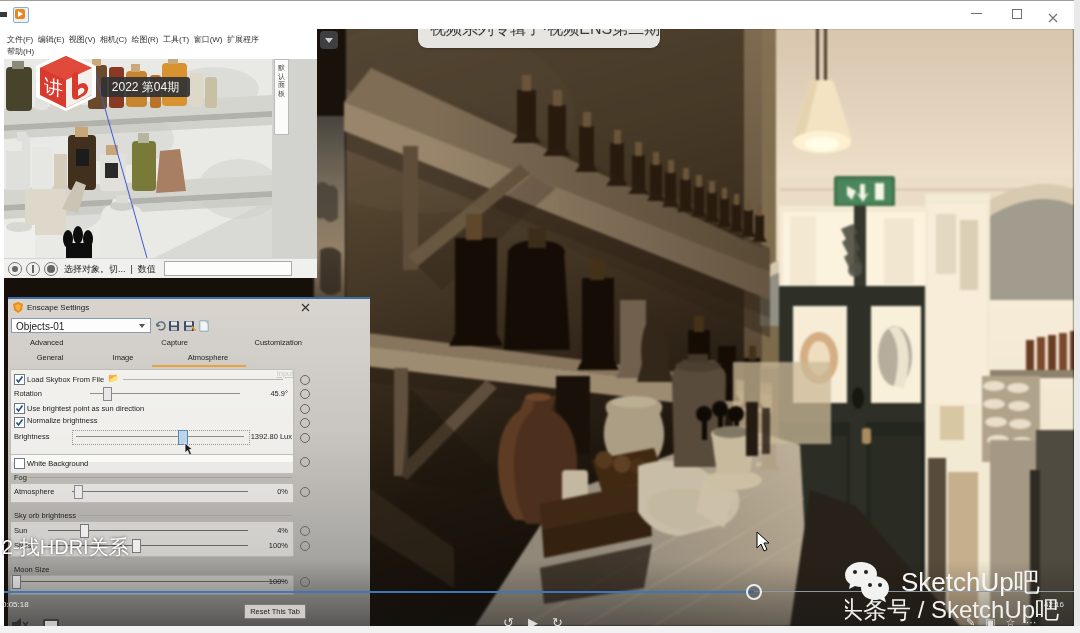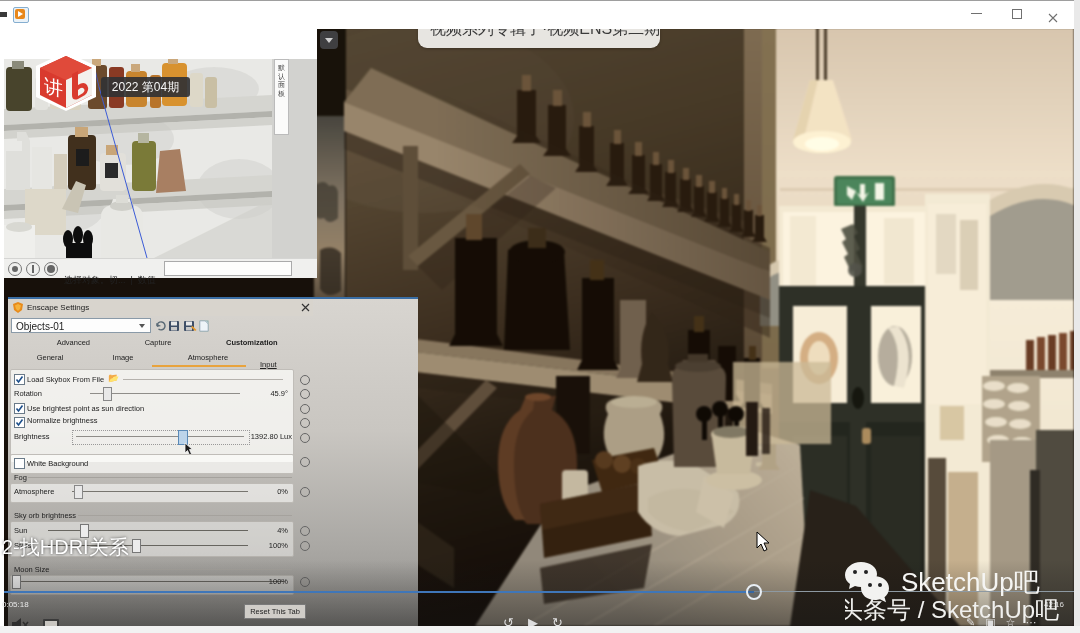--- a/index.html
+++ b/index.html
@@ -288,20 +288,23 @@
     <path d="M742 374 h12 v54 h-12 z"></path>
     <path d="M758 380 h8 v46 h-8 z" opacity="0.8"></path>
   </g>
 
   <polygon points="536,540 648,516 640,560 540,576" fill="#241a10" opacity="0.75"></polygon>
 </svg>
 </div>
 
 <div class="abs" id="su" style="left:4px;top:28px;width:313px;height:249px;background:#fff;">
 
+  <div class="abs" style="left:0;top:0;width:313px;height:31px;background:#ffffff;color:#333;font-size:8px;">
+    <div class="abs" style="left:3px;top:6px;width:300px;line-height:11.5px;">文件(F)&nbsp;&nbsp;编辑(E)&nbsp;&nbsp;视图(V)&nbsp;&nbsp;相机(C)&nbsp;&nbsp;绘图(R)&nbsp;&nbsp;工具(T)&nbsp;&nbsp;窗口(W)&nbsp;&nbsp;扩展程序<br>帮助(H)</div>
+  </div>
 
   <div class="abs" style="left:0;top:31px;width:268px;height:199px;background:#eaeae8;overflow:hidden;">
     <svg width="268" height="199" viewBox="0 0 268 199" style="filter:blur(0.5px);">
       <rect width="268" height="199" fill="#e9e9e6"></rect>
       <g opacity="0.55" fill="#d3d3cf">
         <ellipse cx="210" cy="30" rx="45" ry="22"></ellipse>
         <ellipse cx="120" cy="80" rx="50" ry="26"></ellipse>
         <ellipse cx="235" cy="130" rx="42" ry="30"></ellipse>
         <ellipse cx="60" cy="150" rx="40" ry="24"></ellipse>
       </g>
@@ -374,26 +377,26 @@
   <div class="abs" style="left:0;top:230px;width:313px;height:19px;background:#f0f0ee;border-top:1px solid #d5d5d3;">
     <div class="abs" style="left:4px;top:3px;width:12px;height:12px;border:1px solid #777;border-radius:50%;">
         <div class="abs" style="left:3px;top:3px;width:6px;height:6px;background:#666;border-radius:50%;"></div>
       </div>
     <div class="abs" style="left:22px;top:3px;width:12px;height:12px;border:1px solid #777;border-radius:50%;">
         <div class="abs" style="left:5px;top:2px;width:2px;height:8px;background:#666;"></div>
       </div>
     <div class="abs" style="left:40px;top:3px;width:12px;height:12px;border:1px solid #777;border-radius:50%;">
         <div class="abs" style="left:2px;top:2px;width:8px;height:8px;background:#666;border-radius:50%;"></div>
       </div>
-    <div class="abs" style="left:60px;top:4px;color:#222;font-size:9px;margin-top:11px;">选择对象。切...&nbsp;&nbsp;|&nbsp;&nbsp;数值</div>
+    <div class="abs" style="left:60px;top:4px;color:#222;font-size:9px;">选择对象。切...&nbsp;&nbsp;|&nbsp;&nbsp;数值</div>
     <div class="abs" style="left:160px;top:2px;width:126px;height:13px;background:#fdfdfc;border:1px solid #aaa;"></div>
   </div>
 </div>
 
-<div class="abs" id="panel" style="left:8px;top:297px;width:362px;height:329px;background:linear-gradient(#d8d5d0,#c9c6c1 40%,#aaa8a4 75%,#8f8d89);border-top:2px solid #3a6ea5;font-size:7.5px;color:#222;padding-left:48px;">
+<div class="abs" id="panel" style="left:8px;top:297px;width:362px;height:329px;background:linear-gradient(#d8d5d0,#c9c6c1 40%,#aaa8a4 75%,#8f8d89);border-top:2px solid #3a6ea5;font-size:7.5px;color:#222;">
 
   <div class="abs" style="left:0;top:0;width:305px;height:17px;background:#d8d4cd;">
     <div class="abs" style="left:5px;top:3px;width:10px;height:11px;">
       <svg width="10" height="11">
           <path d="M5 0 L10 2 L9 8 L5 11 L1 8 L0 2 Z" fill="#e88b1a"></path>
           <path d="M5 2 L8 3.5 L7 7 L5 9 L3 7 L2 3.5 Z" fill="#f6b23c"></path>
         </svg>
     </div>
     <div class="abs" style="left:19px;top:4px;font-size:8px;color:#1a1a1a;">Enscape Settings</div>
     <div class="abs" style="left:293px;top:4px;"><svg width="9" height="9">
@@ -413,30 +416,30 @@
         <rect x="16" y="7" width="6" height="3.5" fill="#c8c8c8"></rect>
    <rect x="29" y="1" width="10" height="10" rx="1" fill="#3e4e66"></rect>
         <rect x="31" y="1.5" width="6" height="4" fill="#e8e8e8"></rect>
         <rect x="31" y="7" width="6" height="3.5" fill="#c8c8c8"></rect>
         <path d="M36 7 l4 4 l1.5 -1 l-4 -4 z" fill="#e89a2a"></path>
    <rect x="45" y="1" width="8" height="10" fill="#dce6ee" stroke="#8aa"></rect>
         <path d="M45 1 h5 l3 3 v7 h-8 z" fill="#eef4f8" stroke="#9ab" stroke-width="0.6"></path>
  </svg></div>
 
   <div class="abs" style="left:0;top:36px;width:305px;height:15px;">
-    <div class="abs" style="left:22px;top:3px;width:60px;text-align:right;">Advanced</div>
-    <div class="abs" style="left:120px;top:3px;width:60px;text-align:center;">Capture</div>
-    <div class="abs" style="left:218px;top:3px;width:76px;text-align:left;font-weight:bold;">Customization</div>
+    <div class="abs" style="left:22px;top:3px;width:60px;text-align:left;">Advanced</div>
+    <div class="abs" style="left:120px;top:3px;width:60px;text-align:right;">Capture</div>
+    <div class="abs" style="left:218px;top:3px;width:76px;text-align:right;">Customization</div>
   </div>
 
   <div class="abs" style="left:0;top:51px;width:305px;height:16px;">
     <div class="abs" style="left:14px;top:3px;width:56px;text-align:center;">General</div>
     <div class="abs" style="left:90px;top:3px;width:50px;text-align:center;">Image</div>
     <div class="abs" style="left:160px;top:3px;width:80px;text-align:center;">Atmosphere</div>
-    <div class="abs" style="left:252px;top:10px;width:50px;text-align:left;text-decoration:underline;">Input</div>
+    <div class="abs" style="left:252px;top:19px;width:50px;text-align:center;text-decoration:underline;">Input</div>
     <div class="abs" style="left:144px;top:15px;width:94px;height:2px;background:#e8a33d;"></div>
   </div>
 
   <div class="abs" style="left:2px;top:70px;width:282px;height:92px;background:rgba(252,252,250,0.75);border:1px solid #c0bdb8;border-radius:2px;"></div>
 
   <div class="abs" style="left:6px;top:75px;width:9px;height:9px;background:#fff;border:1px solid #6a7a88;"></div>
   <div class="abs" style="left:7px;top:76px;"><svg width="9" height="9">
         <path d="M1.5 4.5 L3.5 7 L7.5 1.5" stroke="#1d4f8a" stroke-width="1.6" fill="none"></path>
       </svg></div>
   <div class="abs" style="left:19px;top:76px;">Load Skybox From File</div>

